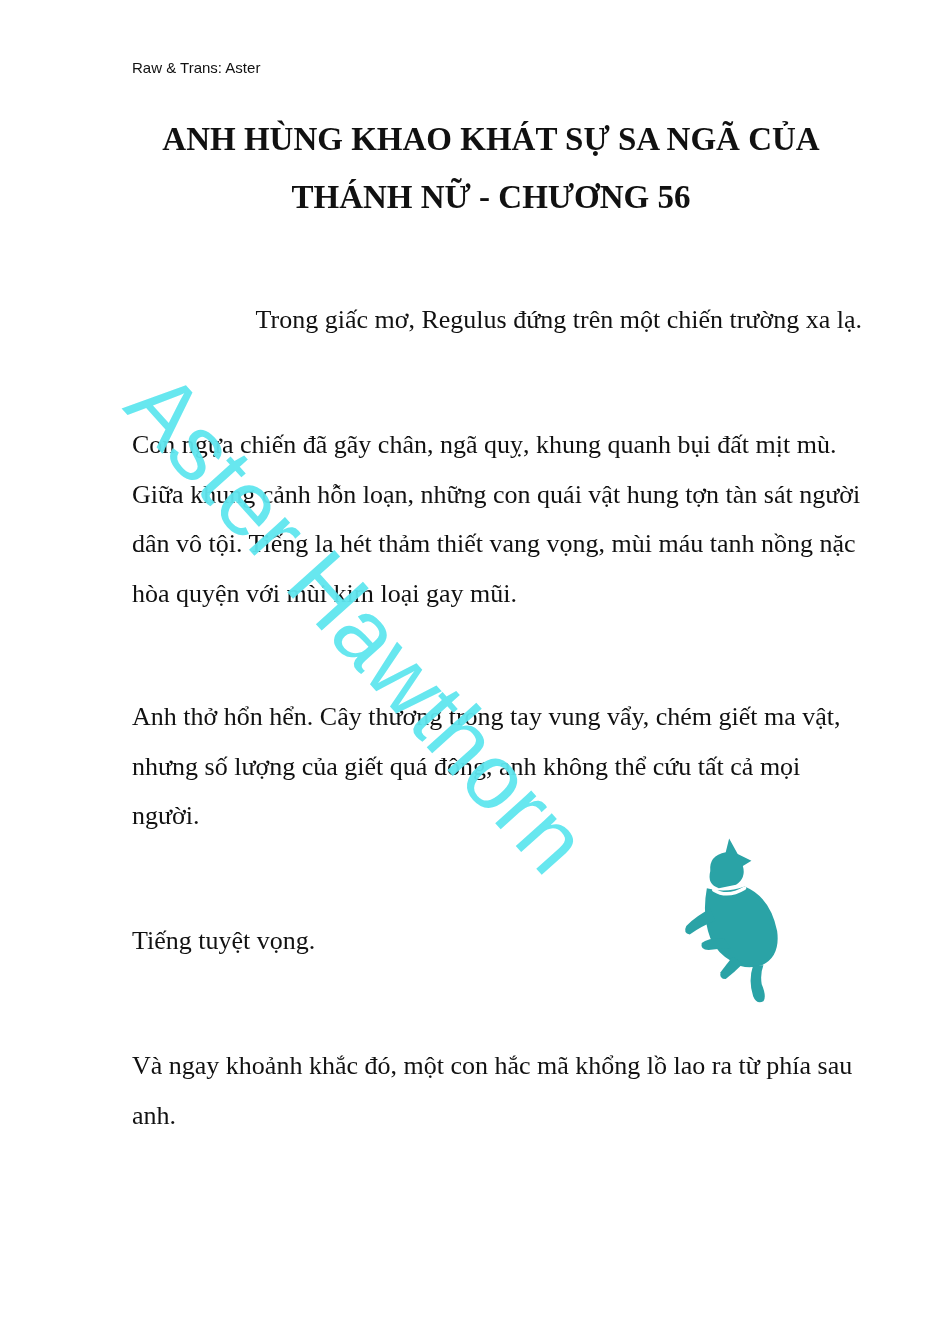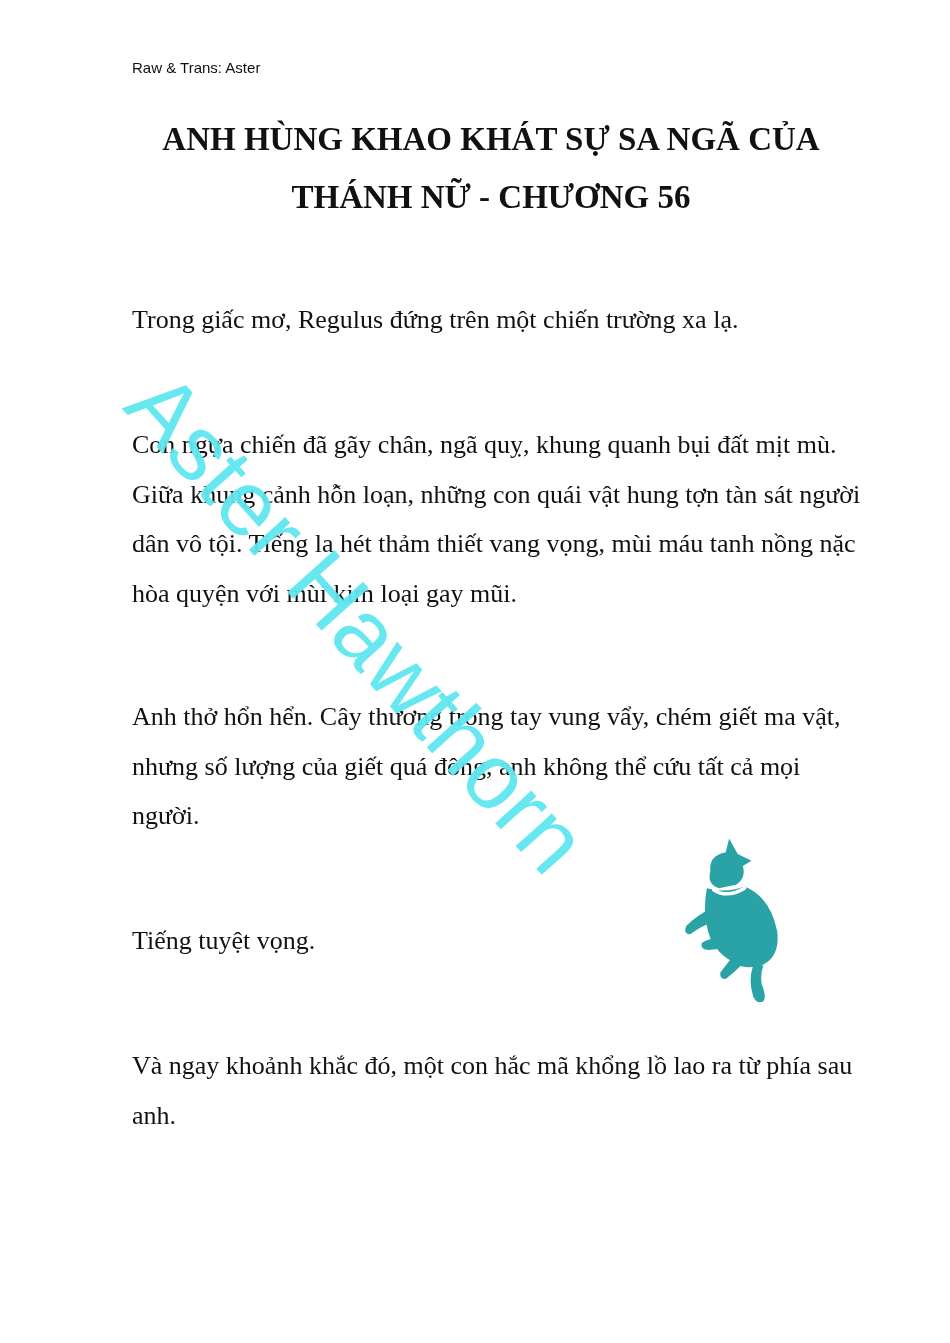--- a/index.html
+++ b/index.html
@@ -34,21 +34,21 @@
 <body>
 
 <div class="page">
   <div class="credit">Raw &amp; Trans: Aster</div>
 
   <div class="title">
     <div>ANH HÙNG KHAO KHÁT SỰ SA NGÃ CỦA</div>
     <div>THÁNH NỮ - CHƯƠNG 56</div>
   </div>
 
-  <p class="para" style="top:295px;">Trong giấc mơ, Regulus đứng trên một chiến trường xa lạ.</p>
+  <p class="para" style="top:295px;text-align:right;">Trong giấc mơ, Regulus đứng trên một chiến trường xa lạ.</p>
   <p class="para" style="top:420px;">Con ngựa chiến đã gãy chân, ngã quỵ, khung quanh bụi đất mịt mù. Giữa khung cảnh hỗn loạn, những con quái vật hung tợn tàn sát người dân vô tội. Tiếng la hét thảm thiết vang vọng, mùi máu tanh nồng nặc hòa quyện với mùi kim loại gay mũi.</p>
   <p class="para" style="top:692px;">Anh thở hổn hển. Cây thương trong tay vung vẩy, chém giết ma vật, nhưng số lượng của giết quá đông, anh không thể cứu tất cả mọi người.</p>
   <p class="para" style="top:916px;">Tiếng tuyệt vọng.</p>
   <p class="para" style="top:1041px;">Và ngay khoảnh khắc đó, một con hắc mã khổng lồ lao ra từ phía sau anh.</p>
 
   <div class="watermark" style="left:168px; top:352px;">
     <span class="wm-text">Aster Hawthorn</span>
   </div>
 
   <svg class="cat" viewBox="0 0 140 200">

